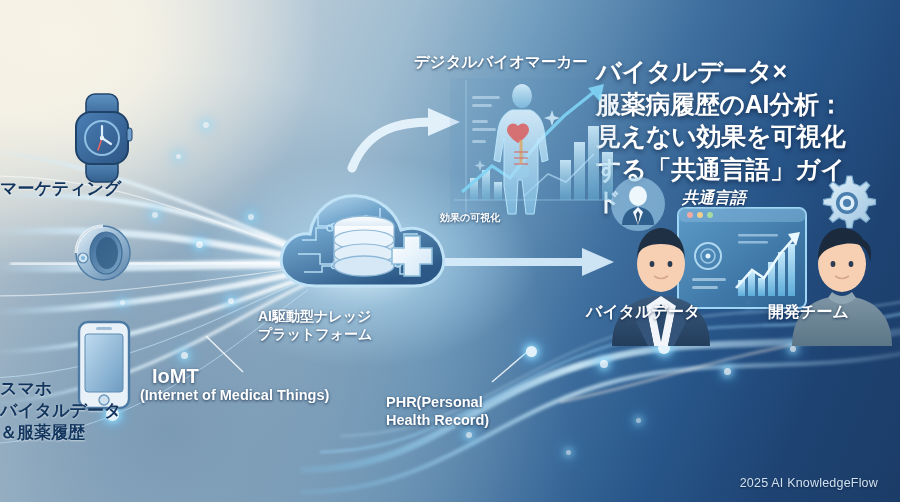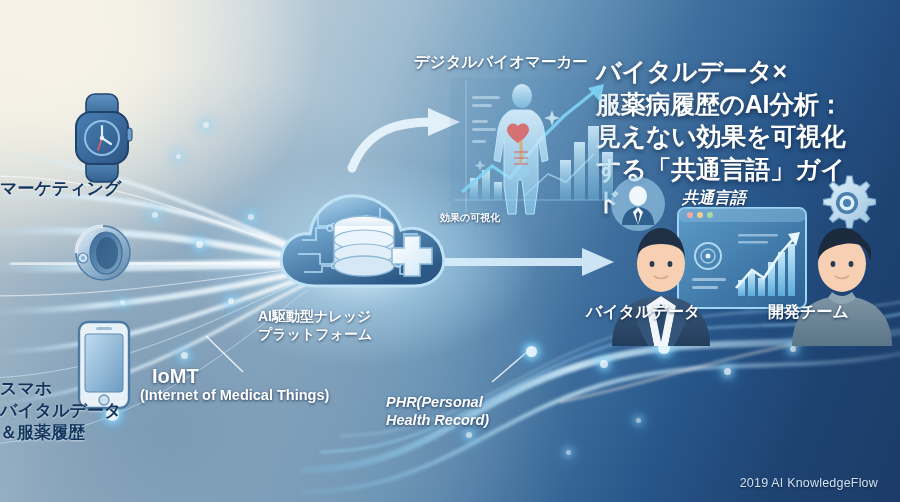--- a/index.html
+++ b/index.html
@@ -324,21 +324,21 @@
         <path d="M66,78 h14 M66,84 h14 M66,90 h14" stroke="#dd6f6b" stroke-width="2" opacity=".6"></path>
         <ellipse cx="73" cy="98" rx="9" ry="7" fill="#9fd8f2" opacity=".5"></ellipse>
       </g>
 
       <path d="M104,36 l2,6 l6,2 l-6,2 l-2,6 l-2,-6 l-6,-2 l6,-2 z" fill="#d8f2ff" opacity=".8"></path>
       <path d="M32,86 l1.5,4 l4,1.5 l-4,1.5 l-1.5,4 l-1.5,-4 l-4,-1.5 l4,-1.5 z" fill="#d8f2ff" opacity=".55"></path>
     </svg>
   </div>
   <div class="lbl lbl-light" style="left:440px;top:212px;width:180px;font-size:10px;">効果の可視化</div>
 
-  <div class="lbl lbl-light" style="left:386px;top:394px;width:184px;font-size:14.5px;line-height:1.22;font-style:italic;">PHR(Personal
+  <div class="lbl lbl-light" style="left:386px;top:394px;width:184px;font-size:14.5px;line-height:1.22;">PHR(Personal
 Health Record)</div>
 
   <div class="panel" style="left:676px;top:206px;">
     <svg width="132" height="112" viewBox="0 0 132 112">
       <defs>
         <linearGradient id="dashG" x1="0" y1="0" x2="1" y2="1">
           <stop offset="0%" stop-color="#5f9ecb" stop-opacity=".95"></stop>
           <stop offset="100%" stop-color="#2d6394" stop-opacity=".95"></stop>
         </linearGradient>
         <linearGradient id="dbarG" x1="0" y1="0" x2="0" y2="1">
@@ -448,15 +448,15 @@
       <path d="M40,44 C40,22 52,12 64,12 C78,12 90,22 90,42 C90,30 80,26 66,28
                C54,30 44,34 40,44 Z" fill="#1b2a3d"></path>
       <path d="M86,24 q10,6 6,22 q-2,-16 -10,-18 z" fill="#1b2a3d"></path>
       <ellipse cx="55" cy="48" rx="2.4" ry="3" fill="#2a3b52"></ellipse>
       <ellipse cx="73" cy="48" rx="2.4" ry="3" fill="#2a3b52"></ellipse>
       <path d="M57,60 q7,5 14,0" stroke="#d6a78a" stroke-width="1.6" fill="none"></path>
     </svg>
   </div>
   <div class="lbl lbl-light" style="left:768px;top:302px;width:150px;font-size:16px;">開発チーム</div>
 
-  <div id="footer">2019 AI KnowledgeFlow</div>
+  <div id="footer">2025 AI KnowledgeFlow</div>
 
 </div>
 
 </body></html>

